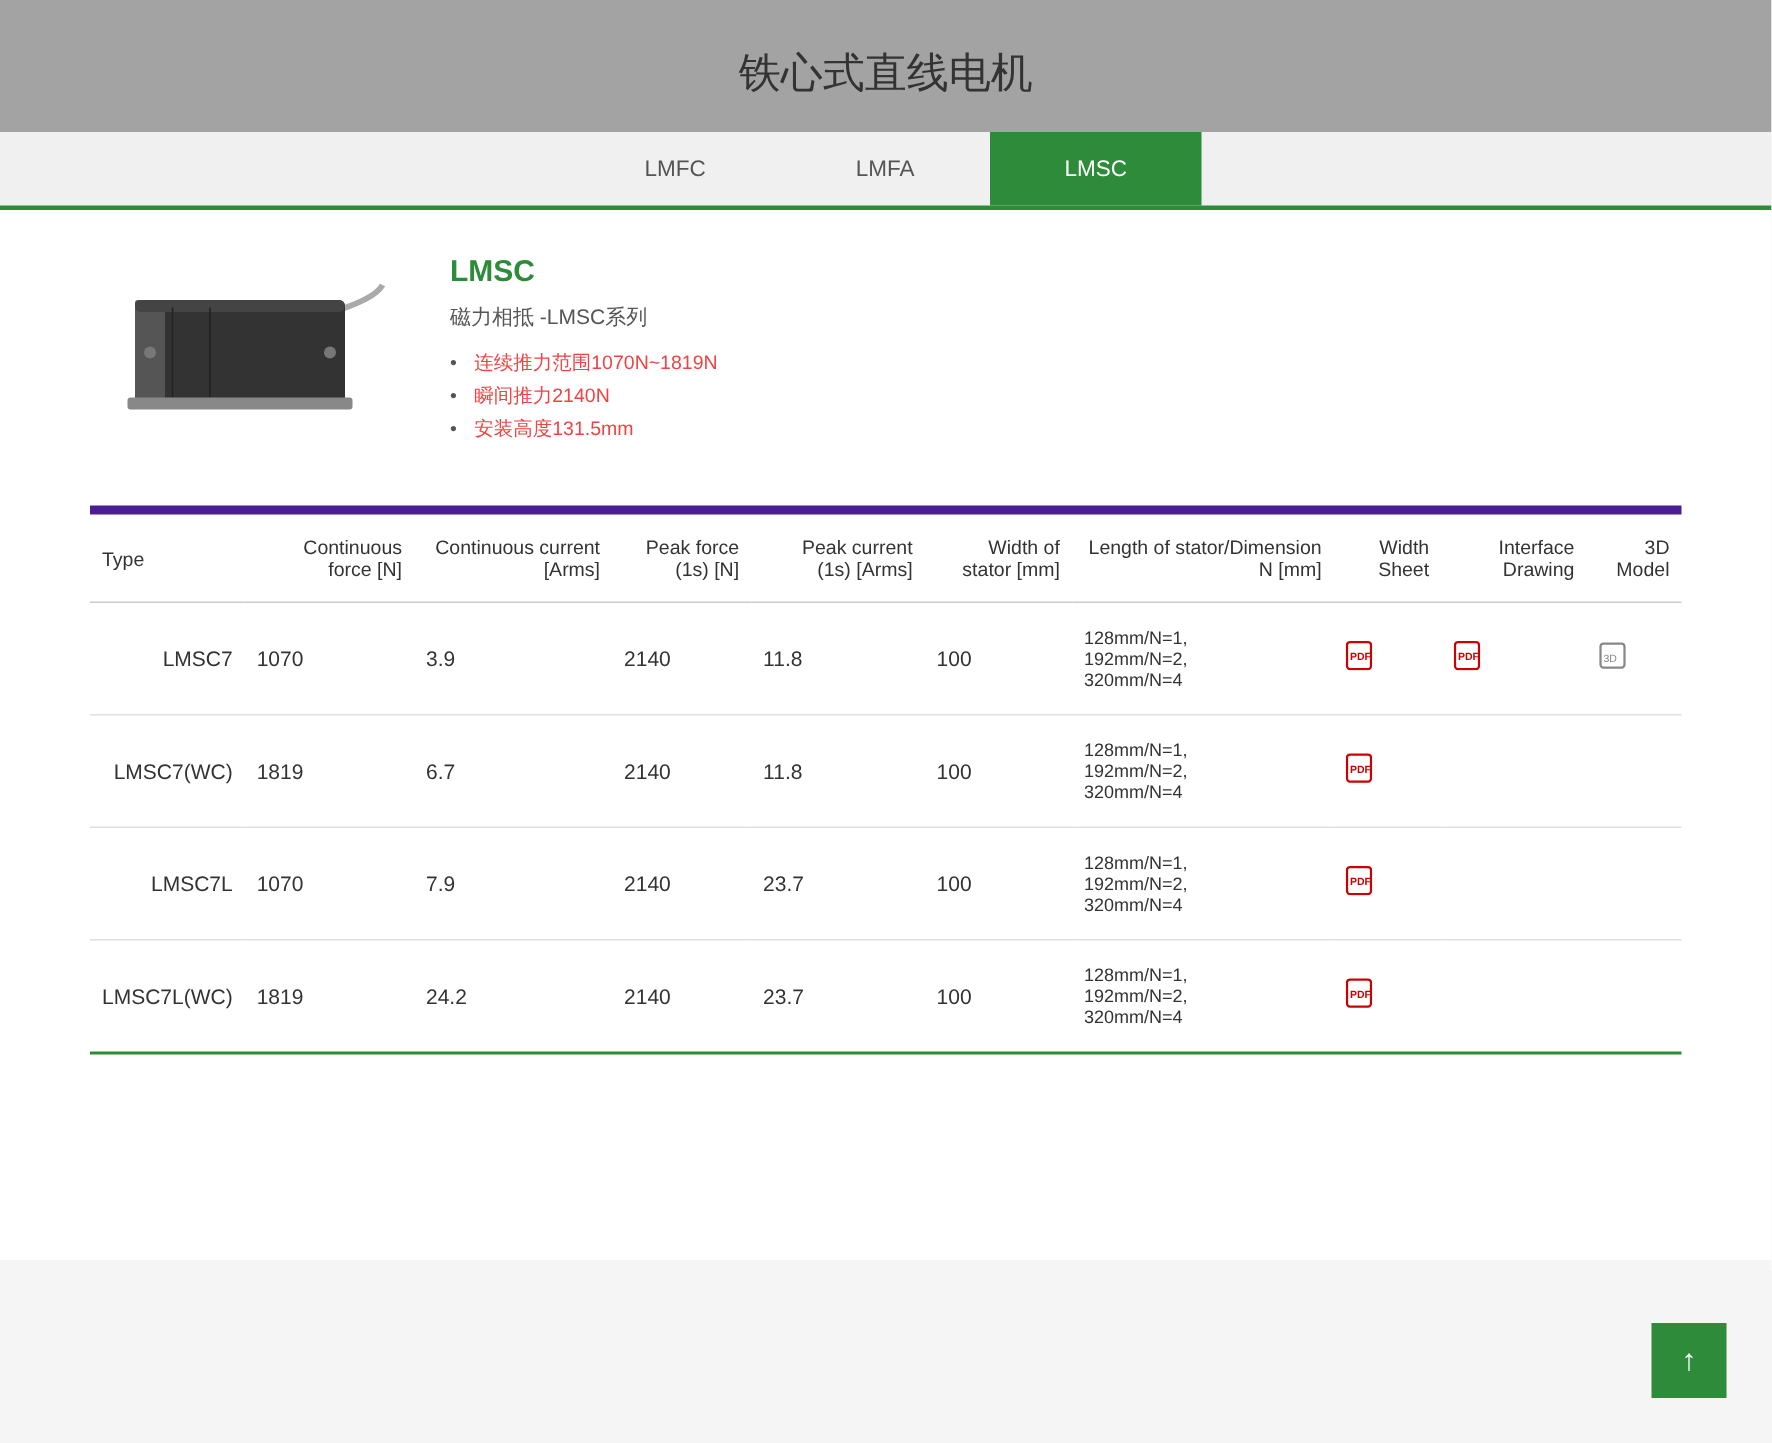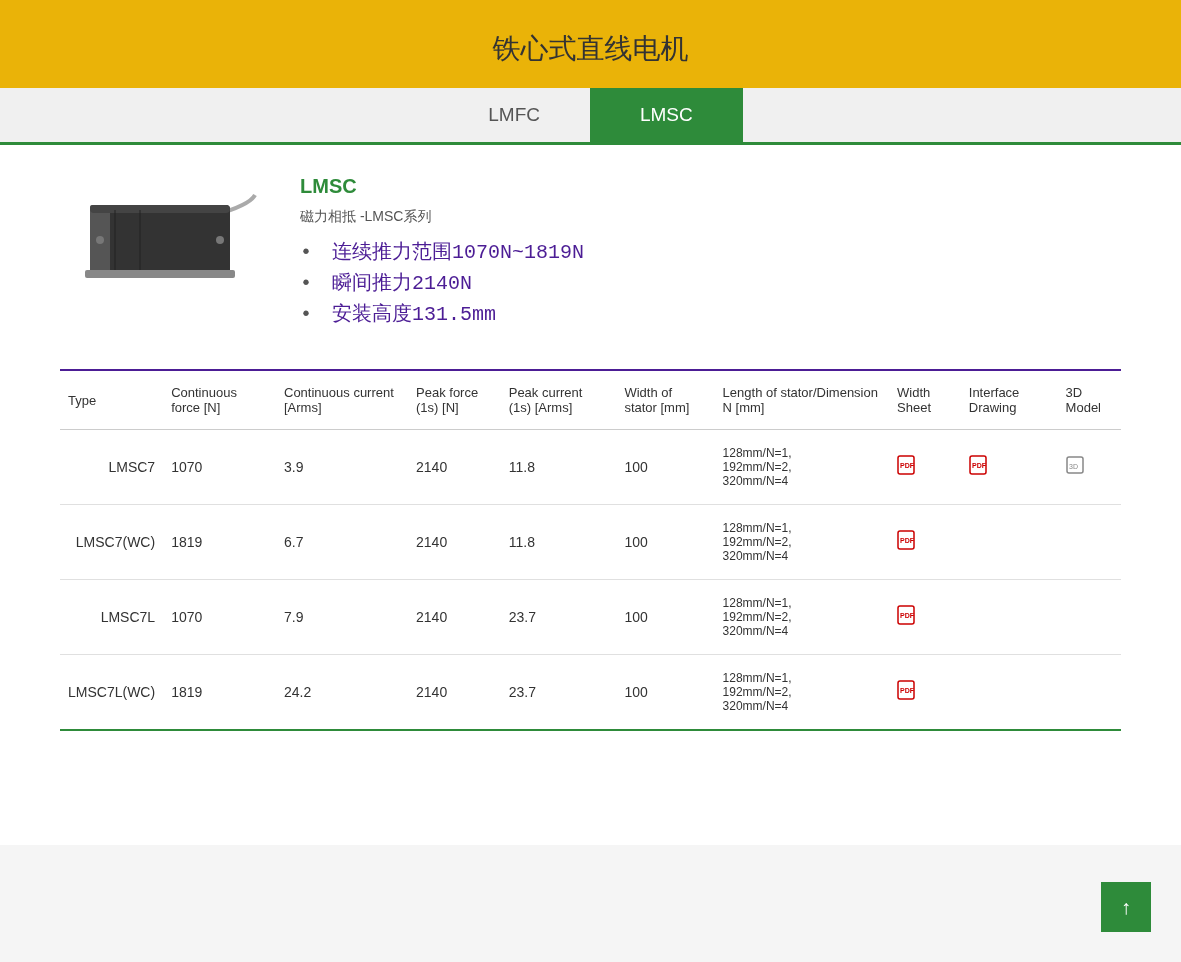--- a/index.html
+++ b/index.html
@@ -4,35 +4,35 @@
   <style>
     * { box-sizing: border-box; margin: 0; padding: 0; }
     body { font-family: Arial, sans-serif; background: #f5f5f5; color: #333; font-size: 14px; }
 
     .page-title {
       text-align: center;
       padding: 30px 0 20px;
       font-size: 28px;
       font-weight: normal;
       color: #333;
-      background: #eab308;
+      background: #a3a3a3;
     }
 
     .tab-bar {
       display: flex;
       background: #f0f0f0;
       border-bottom: 3px solid #2e8b3a;
       padding: 0 20px;
     }
 
     .tab-item {
       padding: 16px 50px;
       cursor: pointer;
       color: #555;
-      font-size: 19px;
+      font-size: 15px;
       border: none;
       background: transparent;
     }
 
     .tab-item.active {
       background: #2e8b3a;
       color: #fff;
     }
 
     .content-area {
@@ -71,49 +71,48 @@
       margin-bottom: 10px;
       font-size: 14px;
     }
 
     .product-info ul {
       list-style: none;
       padding: 0;
     }
 
     .product-info ul li {
-      color: #4c1d95;
-      font-size: 20px;
+      color: #ef4444;
+      font-size: 13px;
       padding: 2px 0;
-      font-family: Liberation Mono, monospace;
     }
 
     .product-info ul li::before {
       content: "• ";
       color: #555;
       margin-right: 8px;
     }
 
     .table-section {
-      border-top: 2px solid #4c1d95;
+      border-top: 6px solid #4c1d95;
       border-bottom: 2px solid #2e8b3a;
     }
 
     table {
       width: 100%;
       border-collapse: collapse;
     }
 
     thead tr {
       border-bottom: 1px solid #ccc;
     }
 
     th {
       padding: 14px 8px;
-      text-align: left;
+      text-align: right;
       font-weight: normal;
       color: #333;
       font-size: 13px;
       vertical-align: middle;
     }
 
     th.left-align {
       text-align: left;
     }
 
@@ -164,20 +163,21 @@
 </head>
 <body>
 
 <div>
   <h1 class="page-title">铁心式直线电机</h1>
 </div>
 
 <div class="tab-bar">
   <div style="flex:1"></div>
   <button class="tab-item">LMFC</button>
+  <button class="tab-item">LMFA</button>
   <button class="tab-item active">LMSC</button>
   <div style="flex:1"></div>
 </div>
 
 <div class="content-area">
 
   <div class="product-header">
 
     <div class="product-image">
       <svg viewBox="0 0 200 120" xmlns="http://www.w3.org/2000/svg">

